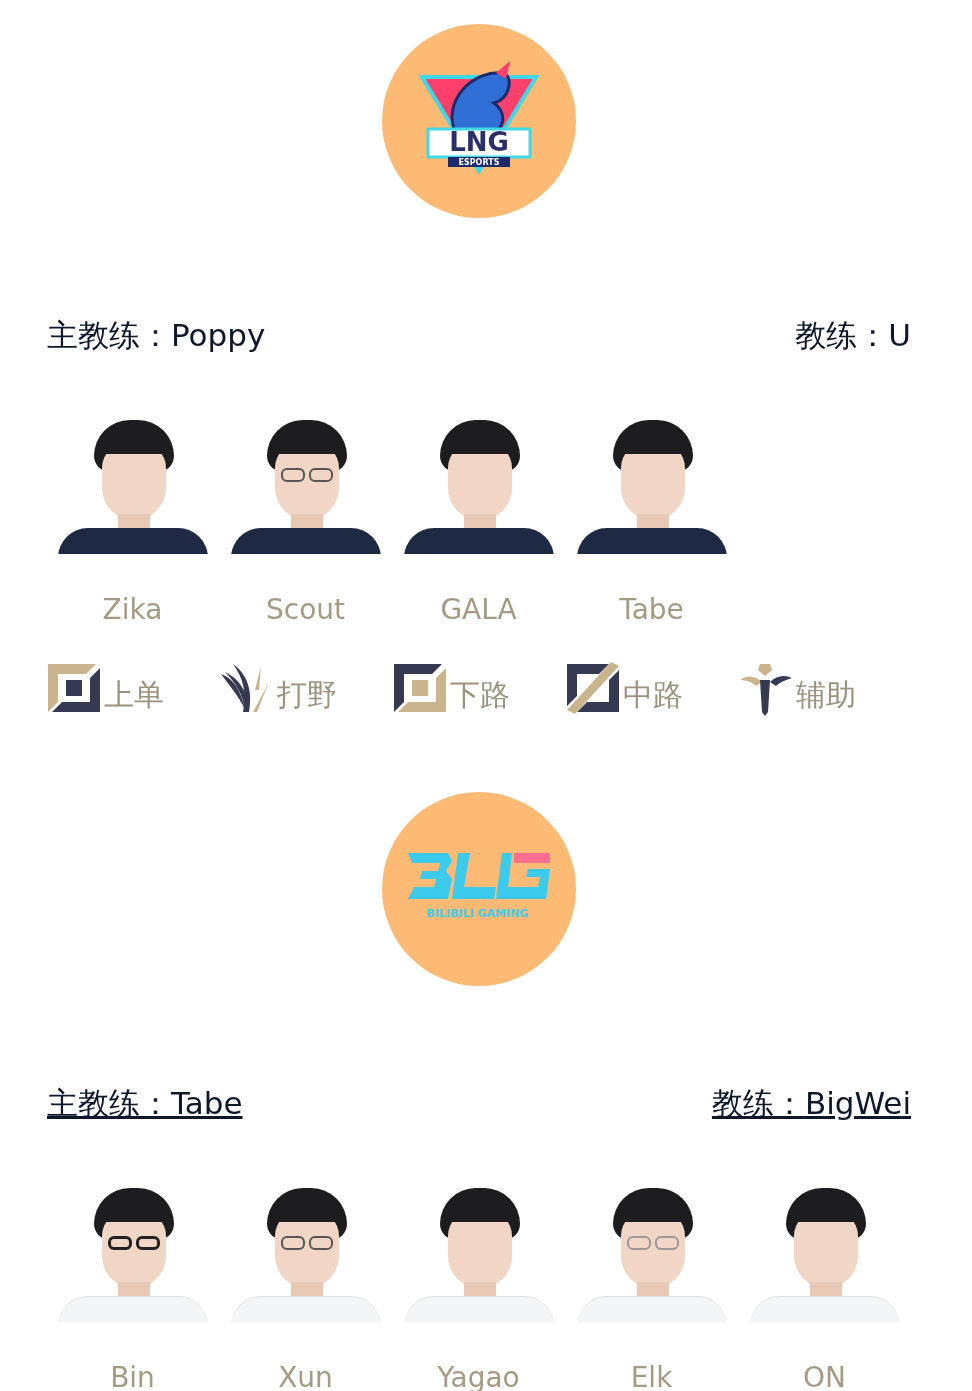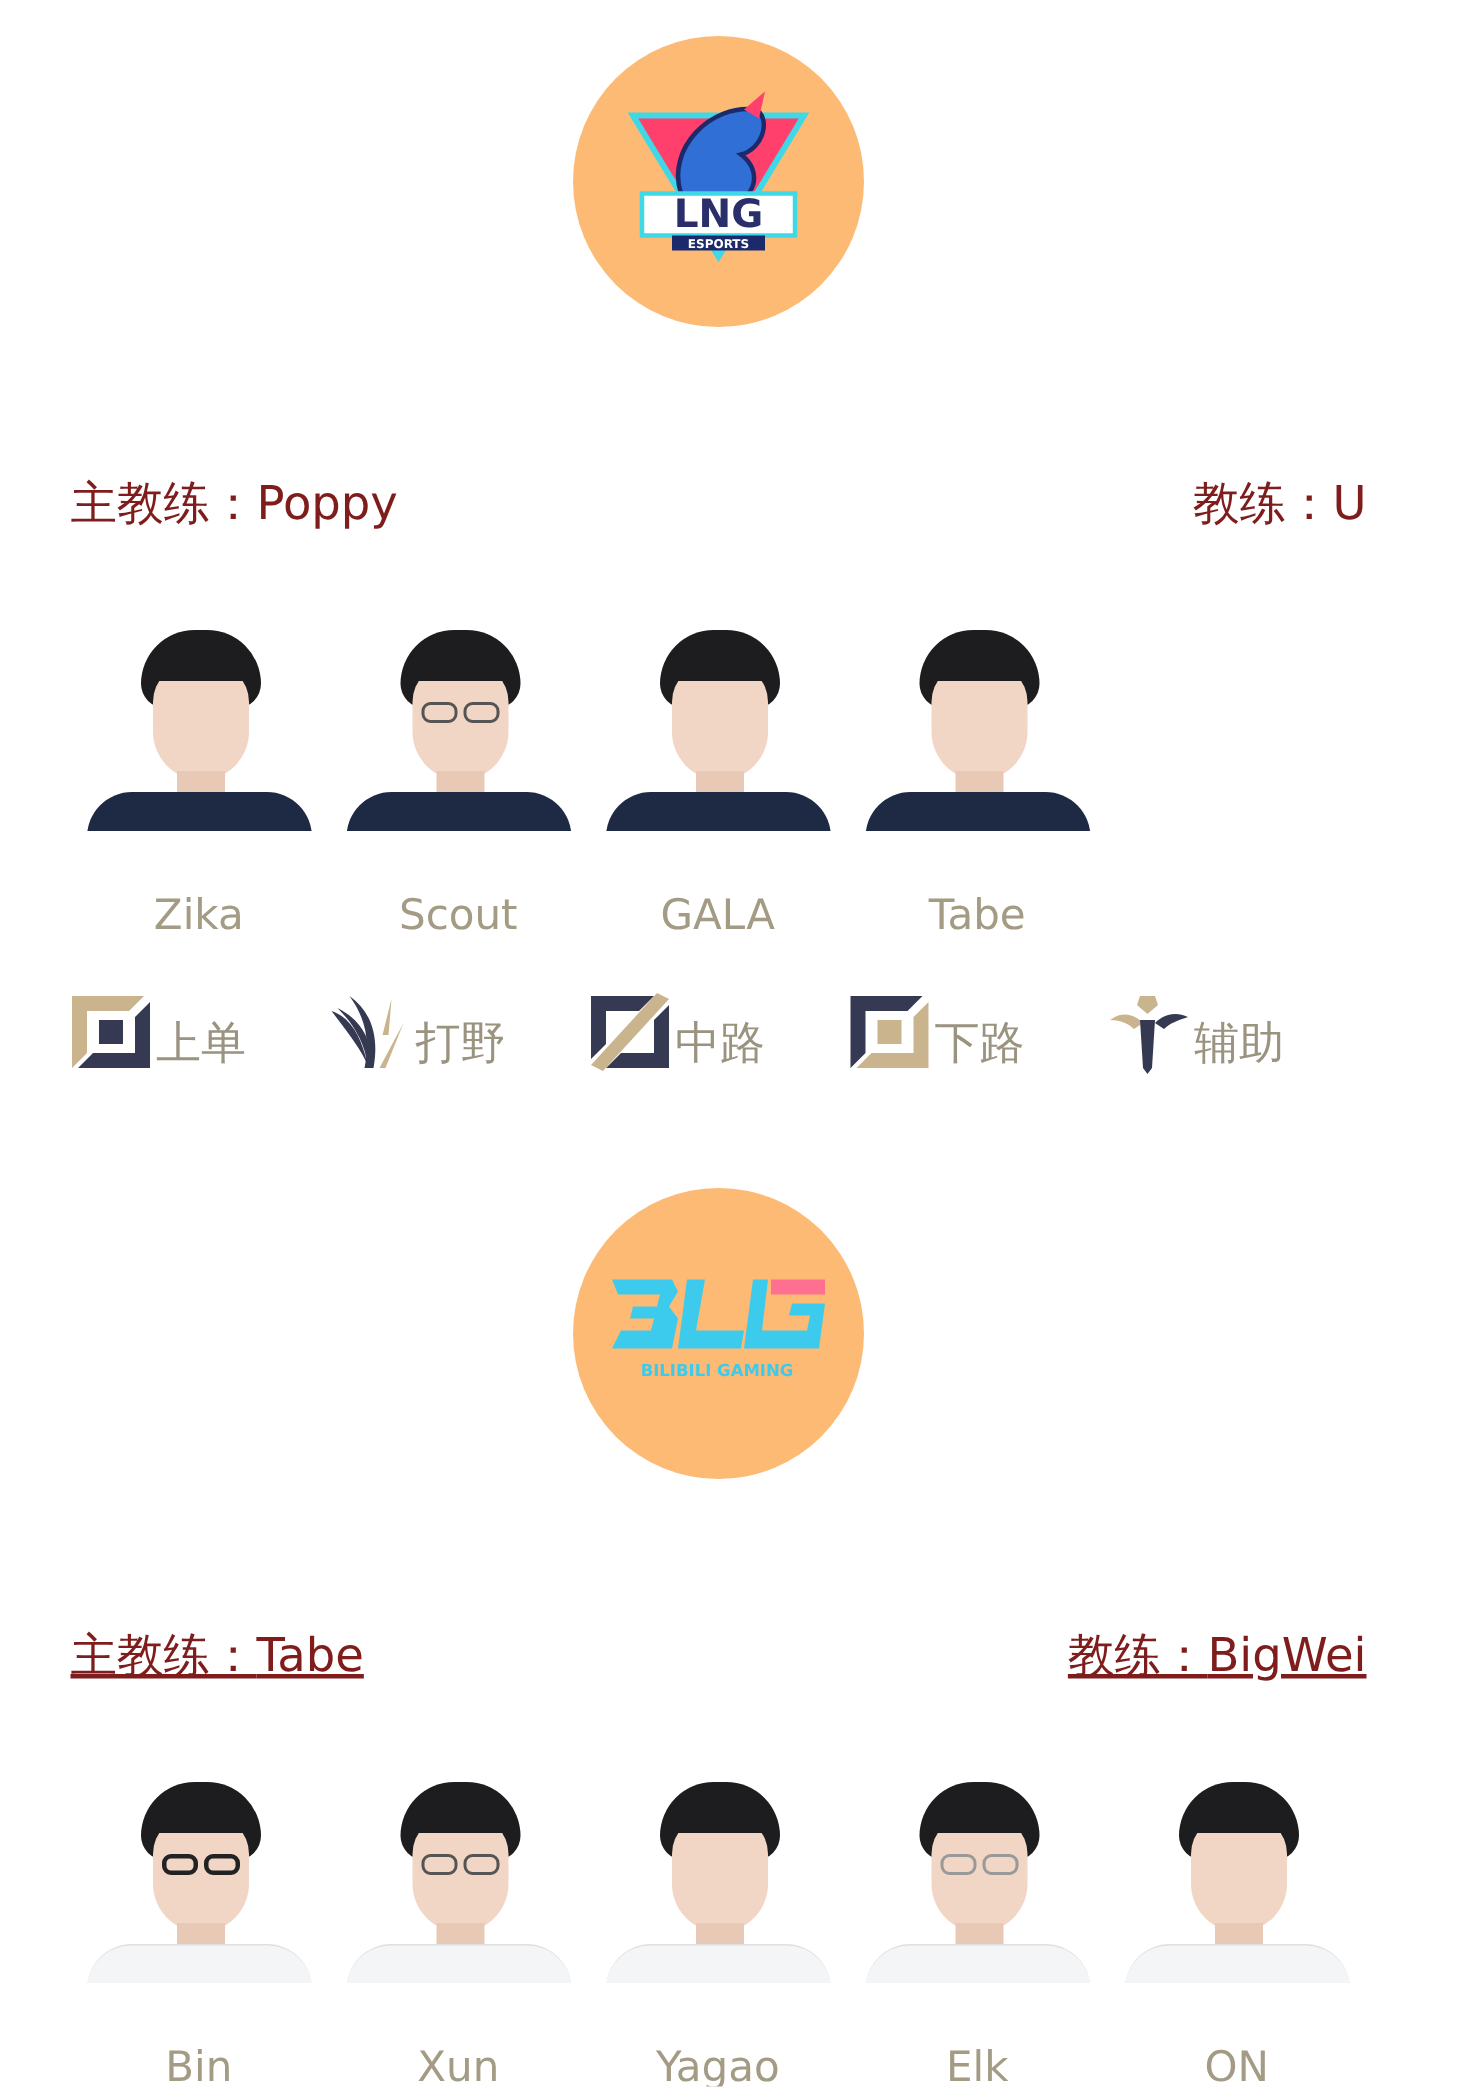--- a/index.html
+++ b/index.html
@@ -7,21 +7,21 @@
   body { position: relative; font-family: "DejaVu Sans", "Liberation Sans", sans-serif; }
 
   .logo-circle {
     position: absolute; left: 382px; width: 194px; height: 194px;
     border-radius: 50%; background: #fdba74;
     display: flex; align-items: center; justify-content: center; flex-direction: column;
   }
   .coach-row {
     position: absolute; left: 47px; width: 864px; height: 44px;
     display: flex; justify-content: space-between; align-items: center;
-    font-size: 31px; color: #7f1d1d;
+    font-size: 31px; color: #0f172a;
   }
   .players {
     position: absolute; left: 46px; width: 880px; display: flex;
   }
   .player { width: 173px; display: flex; flex-direction: column; align-items: center; gap: 32px; }
   .photo {
     width: 150px; height: 138px; position: relative; overflow: hidden;
   }
   .photo .hair { position: absolute; left: 36px; top: 4px; width: 80px; height: 52px; background: #1d1d1f; border-radius: 40px 40px 18px 18px; }
   .photo .face { position: absolute; left: 44px; top: 26px; width: 64px; height: 78px; background: #f1d6c6; border-radius: 26px 26px 32px 32px; }
@@ -127,33 +127,33 @@
     <svg class="role-icon" viewBox="0 0 56 56">
       <path d="M2,14 C14,18 22,30 26,50 C22,40 14,30 2,14 Z M6,12 C22,20 30,34 28,52 L26,50 C24,34 16,22 6,12 Z" fill="#353a52"></path>
       <path d="M14,4 C28,14 34,30 30,52 L24,52 C28,32 24,18 14,4 Z" fill="#353a52"></path>
       <path d="M42,6 L36,30 L40,30 Z" fill="#c9b48e"></path>
       <path d="M50,22 L34,52 L38,52 Z" fill="#c9b48e"></path>
     </svg>
     <span class="role-label">打野</span>
   </div>
   <div class="role">
     <svg class="role-icon" viewBox="0 0 56 56">
+      <polygon points="2,4 50,4 40,14 12,14 12,42 2,52" fill="#353a52"></polygon>
+      <polygon points="54,8 54,52 6,52 16,42 44,42 44,18" fill="#c9b48e"></polygon>
+      <rect x="20" y="20" width="16" height="16" fill="#c9b48e"></rect>
+    </svg>
+    <span class="role-label">下路</span>
+  </div>
+  <div class="role">
+    <svg class="role-icon" viewBox="0 0 56 56">
       <polygon points="2,4 44,4 34,14 12,14 12,36 2,46" fill="#353a52"></polygon>
       <polygon points="54,10 54,52 12,52 22,42 44,42 44,20" fill="#353a52"></polygon>
       <polygon points="46,2 54,6 10,54 2,50" fill="#c9b48e"></polygon>
     </svg>
     <span class="role-label">中路</span>
-  </div>
-  <div class="role">
-    <svg class="role-icon" viewBox="0 0 56 56">
-      <polygon points="2,4 50,4 40,14 12,14 12,42 2,52" fill="#353a52"></polygon>
-      <polygon points="54,8 54,52 6,52 16,42 44,42 44,18" fill="#c9b48e"></polygon>
-      <rect x="20" y="20" width="16" height="16" fill="#c9b48e"></rect>
-    </svg>
-    <span class="role-label">下路</span>
   </div>
   <div class="role">
     <svg class="role-icon" viewBox="0 0 56 56">
       <polygon points="22,4 32,4 34,10 27,16 20,10" fill="#c9b48e"></polygon>
       <path d="M2,20 C10,14 18,16 24,22 L18,26 C14,22 8,20 2,20 Z" fill="#c9b48e"></path>
       <path d="M54,18 C46,14 38,16 32,22 L38,26 C42,22 48,20 54,18 Z" fill="#353a52"></path>
       <polygon points="22,20 32,20 30,52 27,56 24,52" fill="#353a52"></polygon>
     </svg>
     <span class="role-label">辅助</span>
   </div>

